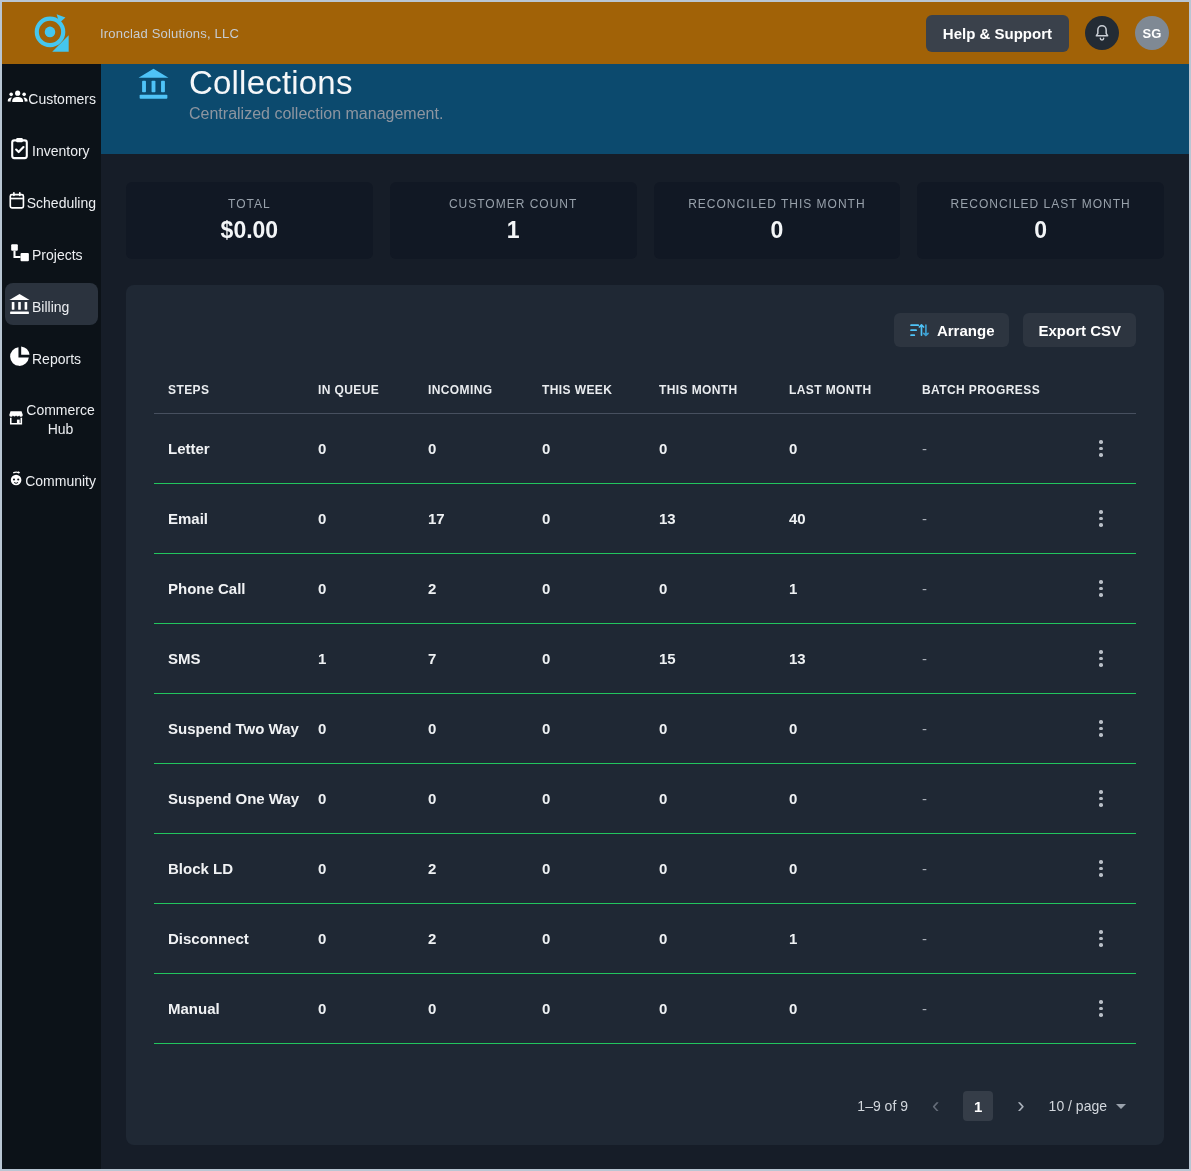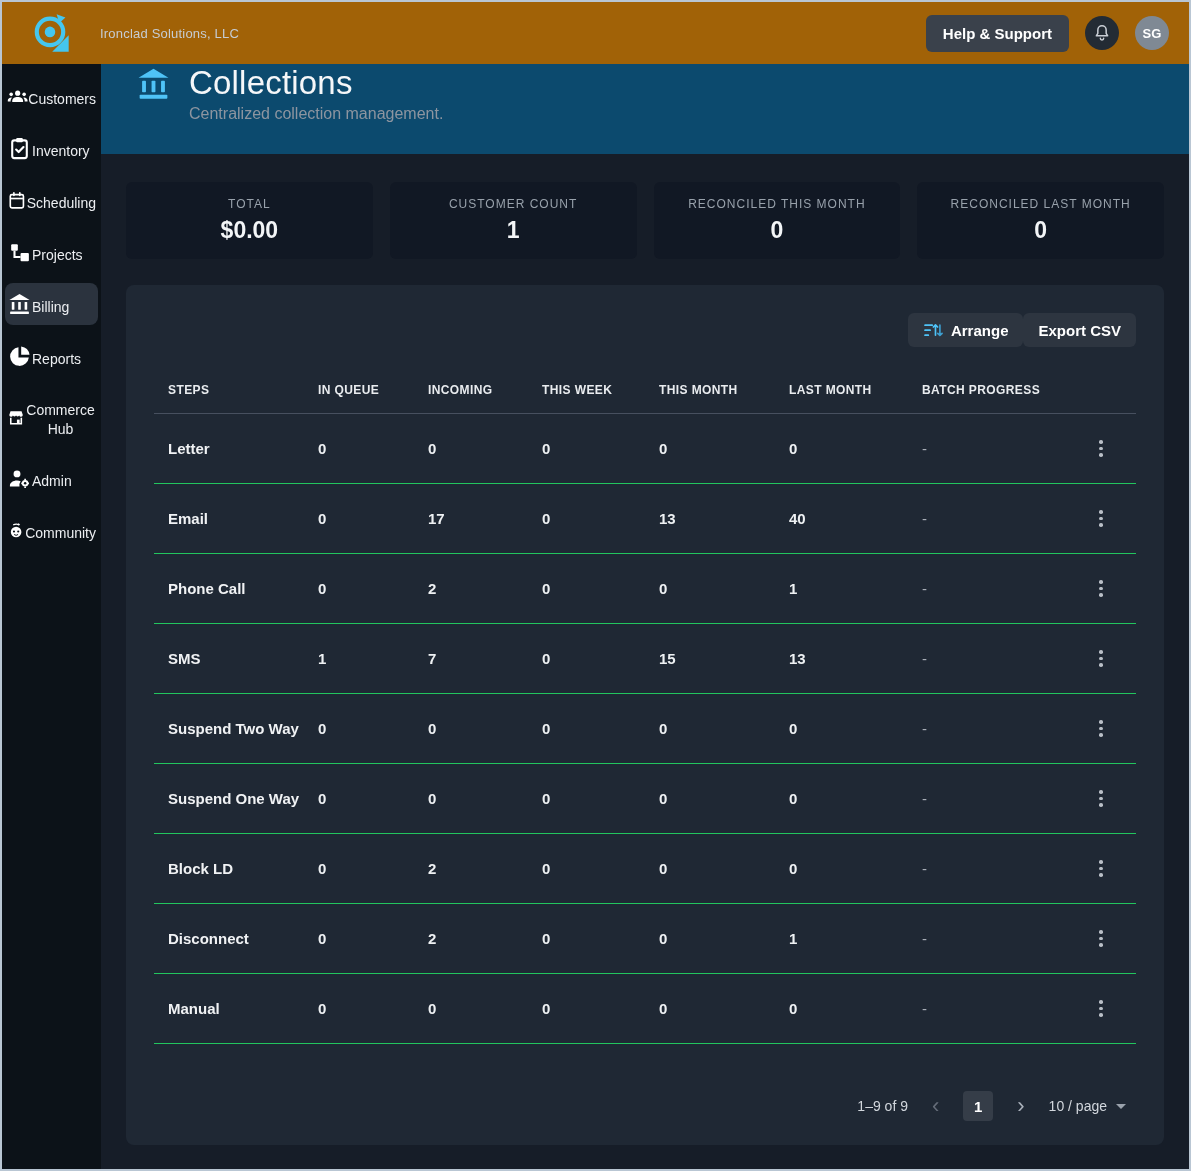--- a/index.html
+++ b/index.html
@@ -69,21 +69,21 @@
     height:77px; background:#111824; border-radius:6px;
     display:flex; flex-direction:column; align-items:center; justify-content:center; gap:6px;
   }
   .card .c-label { font-size:12px; letter-spacing:1px; color:#98a1ab; text-transform:uppercase; }
   .card .c-value { font-size:23px; font-weight:bold; color:#f3f5f7; }
 
   .panel {
     margin:26px 25px 0; background:#1f2834; border-radius:8px;
     height:860px; display:flex; flex-direction:column;
   }
-  .toolbar { display:flex; justify-content:flex-end; gap:0; padding:28px 28px 0; }
+  .toolbar { display:flex; justify-content:flex-end; gap:14px; padding:28px 28px 0; }
   .btn {
     background:#2d3540; border:none; border-radius:6px; color:#fff; cursor:pointer;
     font-family:inherit; font-size:15px; font-weight:bold; padding:8px 15px;
     display:flex; align-items:center; gap:8px;
   }
   .btn .sort-icn { width:20px; height:18px; }
 
   .tgrid {
     display:grid;
     grid-template-columns:150px 110px 114px 117px 130px 133px 1fr 70px;
@@ -218,32 +218,20 @@
       <span class="icn">
         <svg viewBox="0 0 24 24" fill="currentColor">
           <path d="M3 8.8 L4.7 3.8 H19.3 L21 8.8 A2.5 2.5 0 0 1 16.2 9.4 A2.7 2.7 0 0 1 12 9.4 A2.7 2.7 0 0 1 7.8 9.4 A2.5 2.5 0 0 1 3 8.8 Z"></path>
           <path d="M5 12.2 V20.4 H19 V12.2" fill="none" stroke="currentColor" stroke-width="2.1"></path>
           <rect x="13.2" y="14.8" width="3.6" height="5.6"></rect>
         </svg>
       </span>
       <span class="lbl">Commerce Hub</span>
     </div>
 
-    <div class="side-item">
-      <span class="icn">
-        <svg viewBox="0 0 24 24" fill="currentColor">
-          <circle cx="9.6" cy="7.6" r="3.3"></circle>
-          <path d="M2.8 19.6v-.8c0-2.7 3-4.8 6.8-4.8 1.3 0 2.5.3 3.5.7a6.6 6.6 0 0 0-1.1 4.9z"></path>
-          <circle cx="17.4" cy="16.6" r="3.1"></circle>
-          <circle cx="17.4" cy="16.6" r="1.2" fill="#0c1218"></circle>
-          <path d="M17.4 12.2v1.4M17.4 19.6v1.4M13.7 16.6h1.4M19.7 16.6h1.4" stroke="currentColor" stroke-width="1.6"></path>
-        </svg>
-      </span>
-      <span class="lbl">Admin</span>
-    </div>
 
     <div class="side-item">
       <span class="icn">
         <svg viewBox="0 0 24 24" fill="currentColor">
           <circle cx="12" cy="14" r="7"></circle>
           <circle cx="9.2" cy="13.4" r="1.4" fill="#0c1218"></circle>
           <circle cx="14.8" cy="13.4" r="1.4" fill="#0c1218"></circle>
           <path d="M9.8 17.6a3.4 3.4 0 0 0 4.4 0" stroke="#0c1218" stroke-width="1.3" fill="none" stroke-linecap="round"></path>
           <path d="M8.2 4.6a6.2 3.4 0 0 1 7.6-.4" fill="none" stroke="currentColor" stroke-width="1.7"></path>
           <path d="M15.2 2.2l2.2 2.4-3.2.8z"></path>

